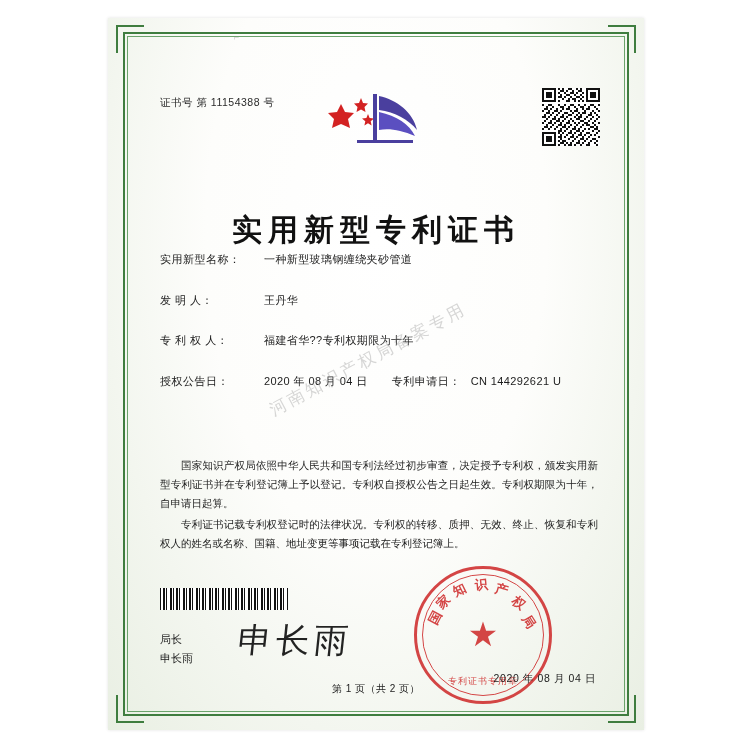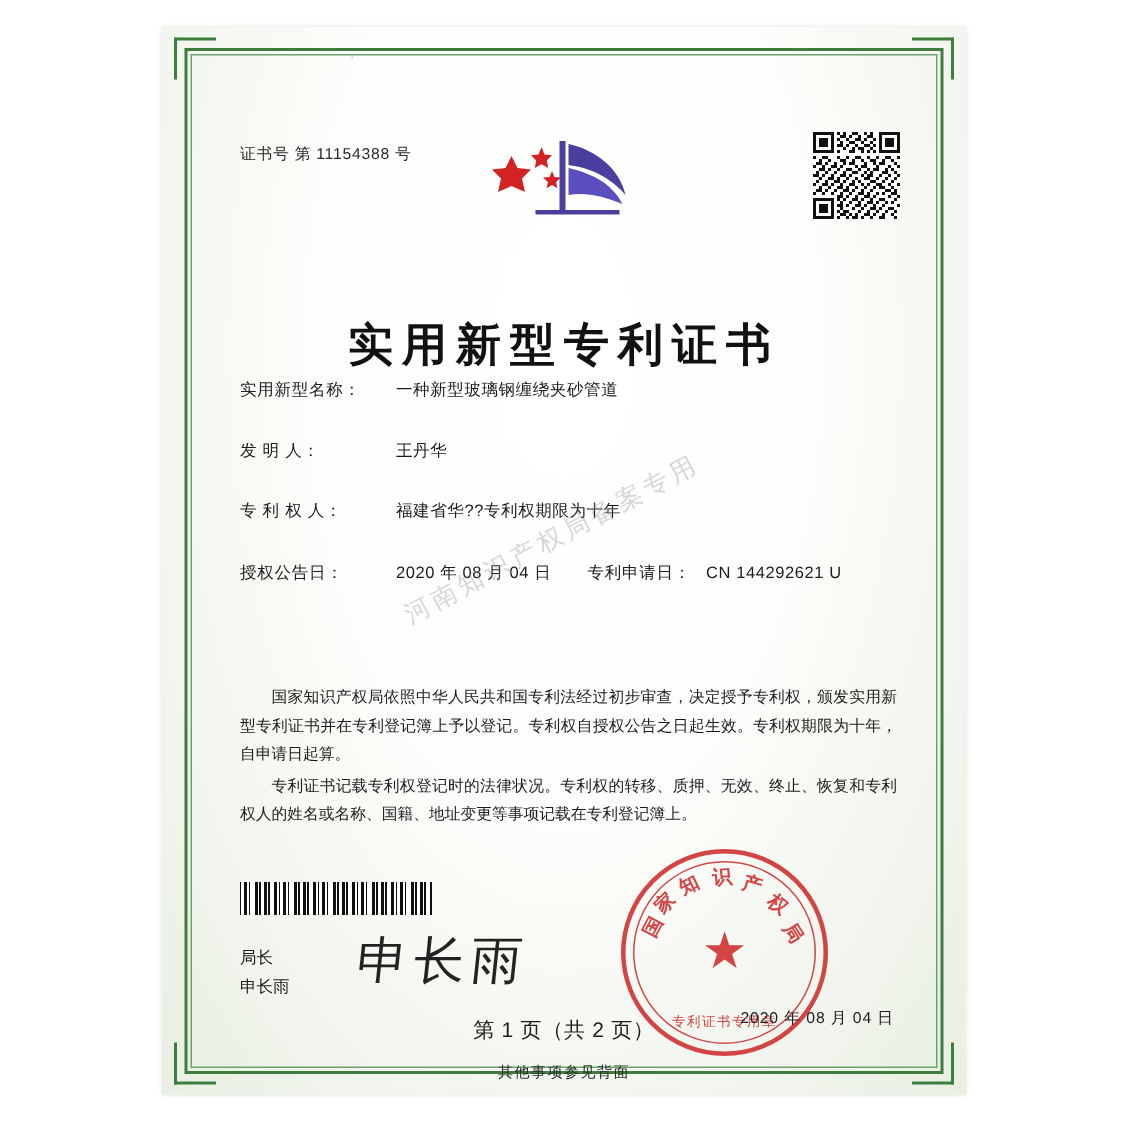--- a/index.html
+++ b/index.html
@@ -238,21 +238,21 @@
     font-size: 10.5px;
     color: #1c1c1c;
     letter-spacing: 0.6px;
   }
 
   .page-no {
     position: absolute;
     left: 0; right: 0;
     bottom: 34px;
     text-align: center;
-    font-size: 14px;
+    font-size: 10px;
     color: #1c1c1c;
     letter-spacing: 0.5px;
   }
 
   .footer-note {
     position: absolute;
     left: 0; right: 0;
     bottom: 8px;
     text-align: center;
     font-size: 10px;
@@ -587,16 +587,15 @@
       <div class="seal-char" style="left:58px; top:7px; transform: rotate(-5deg);">识</div>
       <div class="seal-char" style="left:78px; top:12px; transform: rotate(16deg);">产</div>
       <div class="seal-char" style="left:95px; top:25px; transform: rotate(38deg);">权</div>
       <div class="seal-char" style="left:105px; top:44px; transform: rotate(58deg);">局</div>
       <div class="seal-bottom">专利证书专用章</div>
     </div>
 
     <div class="seal-date">2020 年 08 月 04 日</div>
 
     <div class="page-no">第 1 页（共 2 页）</div>
-    <div class="footer-note">其他事项参见背面</div>
 
   </div>
 </div>
 
 </body></html>

